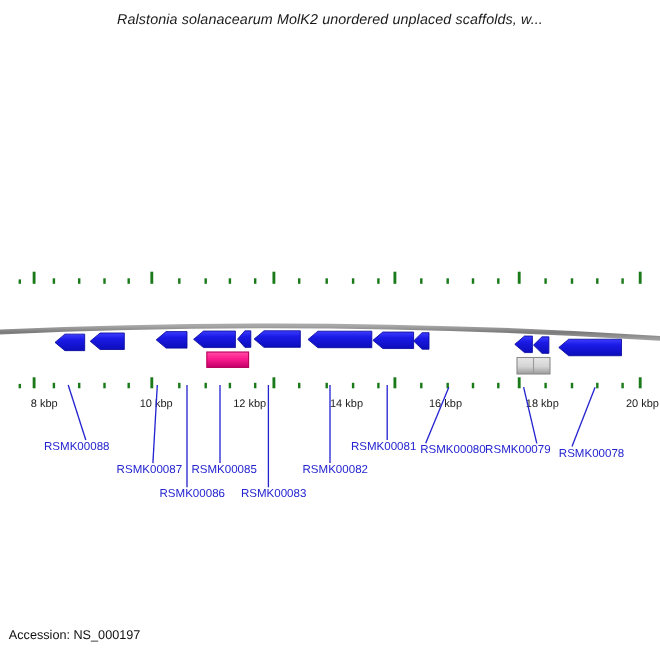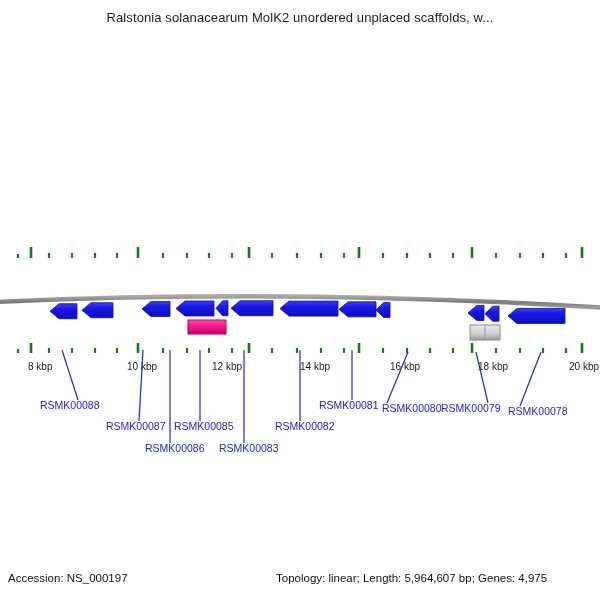--- a/index.html
+++ b/index.html
@@ -25,20 +25,21 @@
     height: 600px;
   }
 
   
   #title-bar {
     position: absolute;
     left: 0;
     top: 10px;
     width: 600px;
     text-align: center;
+    font-style: italic;
     font-size: 13px;
     letter-spacing: 0.1px;
     color: #1a1a1a;
     white-space: nowrap;
     overflow: hidden;
   }
 
   
   #track-canvas {
     position: absolute;
@@ -226,16 +227,15 @@
         <text x="275" y="430" class="gene-label" text-anchor="start">RSMK00082</text>
         <text x="319" y="409" class="gene-label" text-anchor="start">RSMK00081</text>
         <text x="382" y="412" class="gene-label" text-anchor="start">RSMK00080</text>
         <text x="441" y="412" class="gene-label" text-anchor="start">RSMK00079</text>
         <text x="508" y="415" class="gene-label" text-anchor="start">RSMK00078</text>
       </g>
   </svg>
 
   <div id="status-bar">
     <span id="accession-text">Accession: NS_000197</span>
-    <span id="summary-text">Topology: linear; Length: 5,964,607 bp; Genes: 4,975</span>
   </div>
 
 </div>
 
 </body></html>

